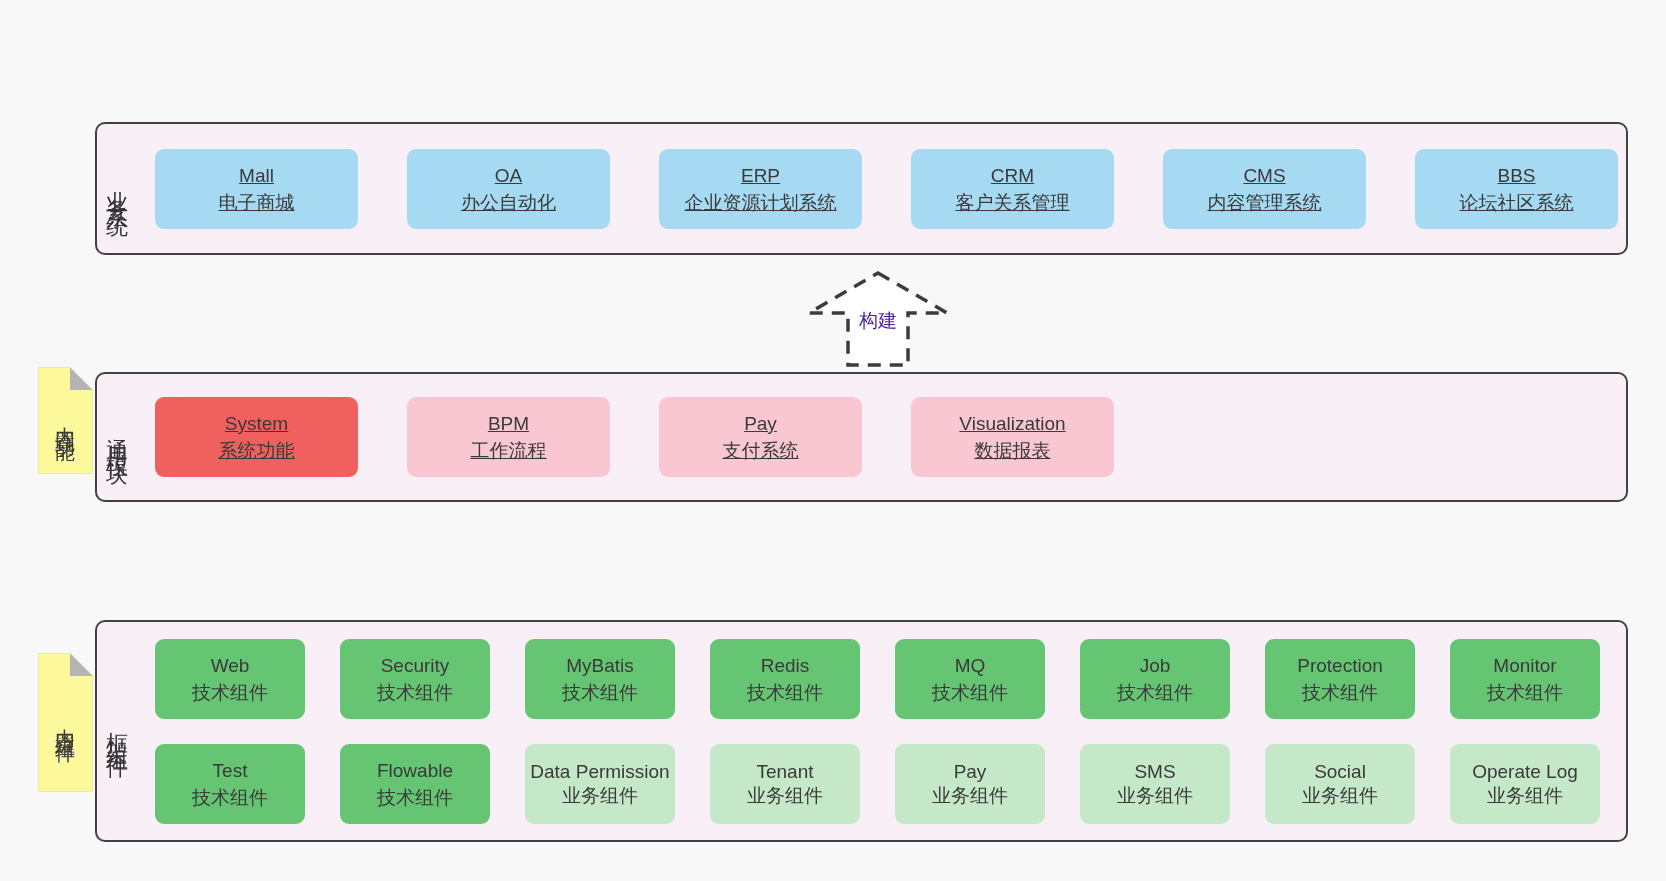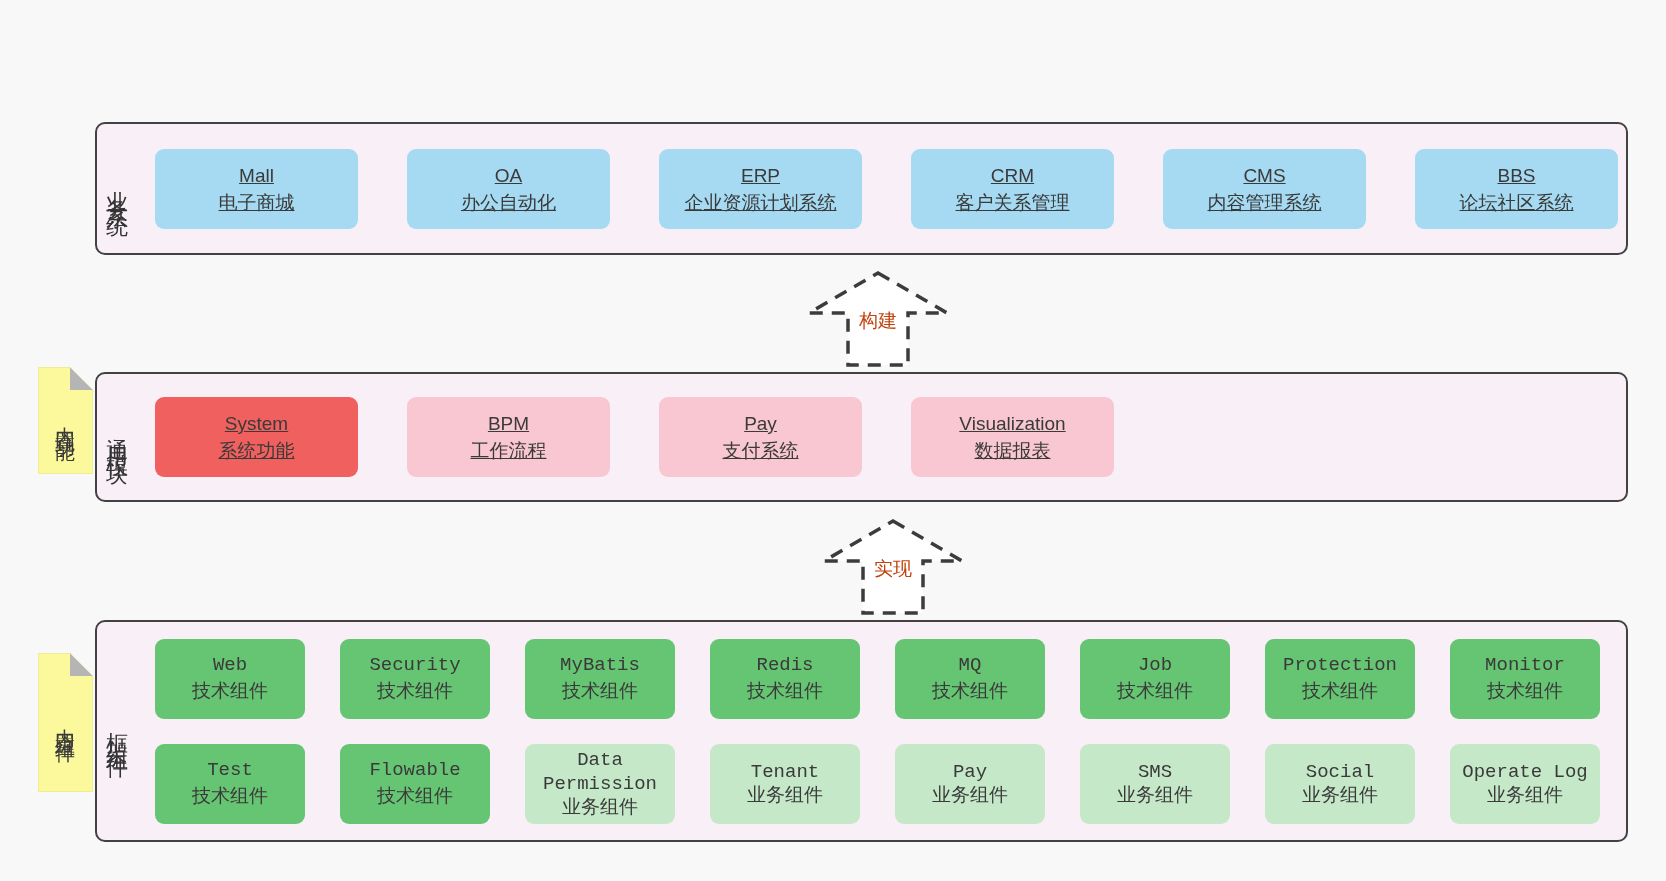--- a/index.html
+++ b/index.html
@@ -19,21 +19,21 @@
   .layer-business{top:122px;height:133px;}
   .layer-modules{top:372px;height:130px;}
   .layer-framework{top:620px;height:222px;}
 
   .vlabel{position:absolute;left:9px;top:50%;transform:translateY(-50%);
           writing-mode:vertical-rl;text-orientation:upright;letter-spacing:8px;
           font-size:22px;color:#333;line-height:1;}
 
   .boxrow{position:absolute;left:58px;top:0;height:100%;display:flex;align-items:center;gap:49px;text-decoration:underline;}
   .boxrow-wide .box{width:203px;}
-  .rows{position:absolute;left:58px;top:0;height:100%;display:flex;flex-direction:column;justify-content:center;gap:25px;font-family:Liberation Mono, monospace;}
+  .rows{position:absolute;left:58px;top:0;height:100%;display:flex;flex-direction:column;justify-content:center;gap:25px;}
   .rows .boxrow8{display:flex;gap:35px;}
   .boxrow8 .box{width:150px;}
 
   .box{height:80px;border-radius:9px;display:flex;flex-direction:column;align-items:center;
        justify-content:center;text-align:center;line-height:27px;font-size:19px;}
   .box[data-variant="blue"]{background:var(--box-blue);}
   .box[data-variant="red"]{background:var(--box-red);}
   .box[data-variant="pink"]{background:var(--box-pink);}
   .box[data-variant="green"]{background:var(--box-green);}
   .box[data-variant="green-light"]{background:var(--box-green-light);line-height:24px;}
@@ -51,21 +51,21 @@
              writing-mode:vertical-rl;text-orientation:upright;letter-spacing:5px;
              font-size:20px;color:#3a3a3a;line-height:1;}
 
   
   .uparrow{position:absolute;width:144px;height:98px;}
   .uparrow-build{left:806px;top:270px;}
   .uparrow-implement{left:821px;top:518px;}
   .uparrow svg{display:block;width:144px;height:98px;}
   .uparrow polygon{fill:#ffffff;stroke:var(--arrow-stroke);stroke-width:3.5;stroke-dasharray:13 9;}
   .arrow-label{position:absolute;left:50%;top:36px;transform:translateX(-50%);
-               background:#ffffff;padding:2px 5px;font-size:19px;color:#c2410c;white-space:nowrap;}
+               background:#ffffff;padding:2px 5px;font-size:19px;color:#4c1d95;white-space:nowrap;}
 </style>
 </head>
 <body>
 
 <div class="canvas">
 
   <div class="note note-functions">
     <span class="note-fold"></span>
     <div class="note-text">内置功能</div>
   </div>
@@ -127,26 +127,20 @@
         <div class="box-title">Pay</div>
         <div class="box-subtitle">支付系统</div>
       </div>
       <div class="box" data-variant="pink">
         <div class="box-title">Visualization</div>
         <div class="box-subtitle">数据报表</div>
       </div>
     </div>
   </div>
 
-  <div class="uparrow uparrow-implement">
-    <svg viewBox="0 0 144 98">
-      <polygon points="72,3 141,43 102,43 102,95 42,95 42,43 3,43"></polygon>
-    </svg>
-    <div class="arrow-label">实现</div>
-  </div>
 
   <div class="layer layer-framework">
     <div class="vlabel">框架组件</div>
     <div class="rows">
       <div class="boxrow8">
         <div class="box" data-variant="green">
           <div class="box-title">Web</div>
           <div class="box-subtitle">技术组件</div>
         </div>
         <div class="box" data-variant="green">

